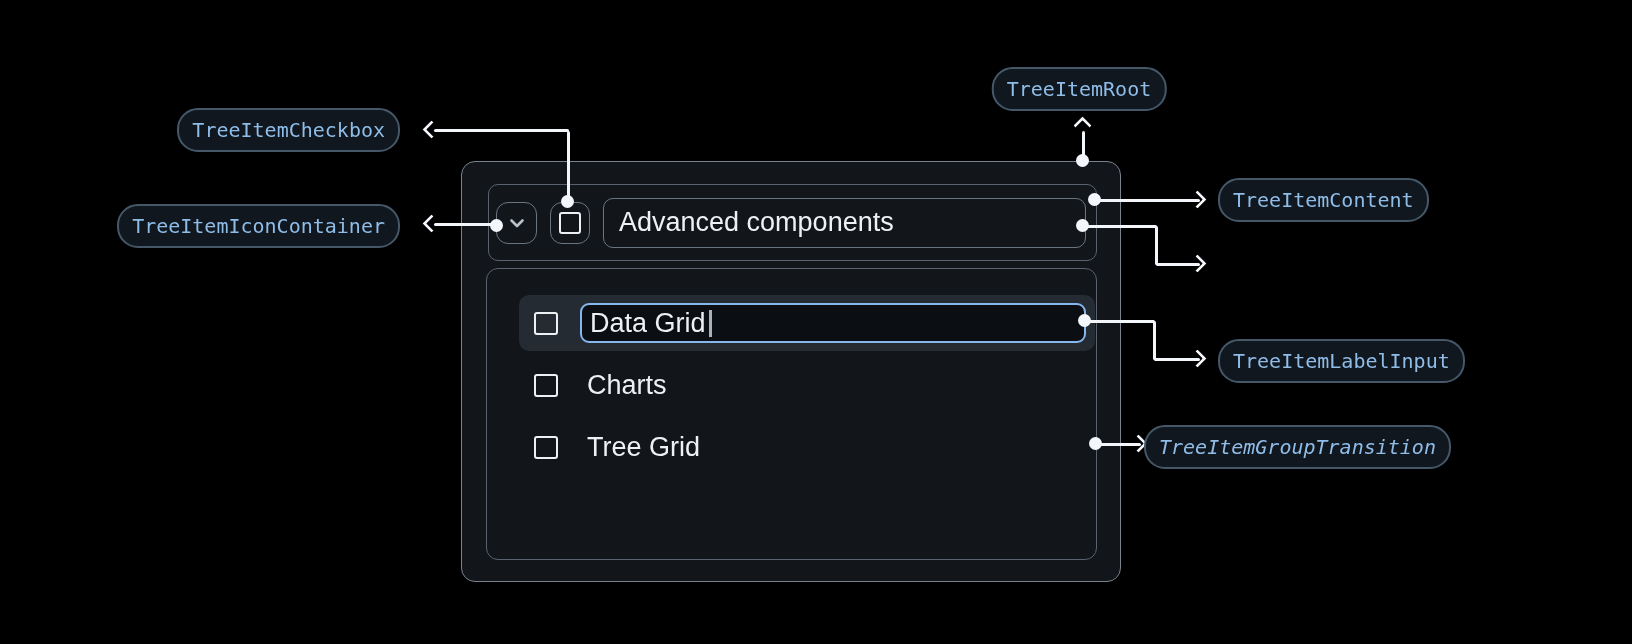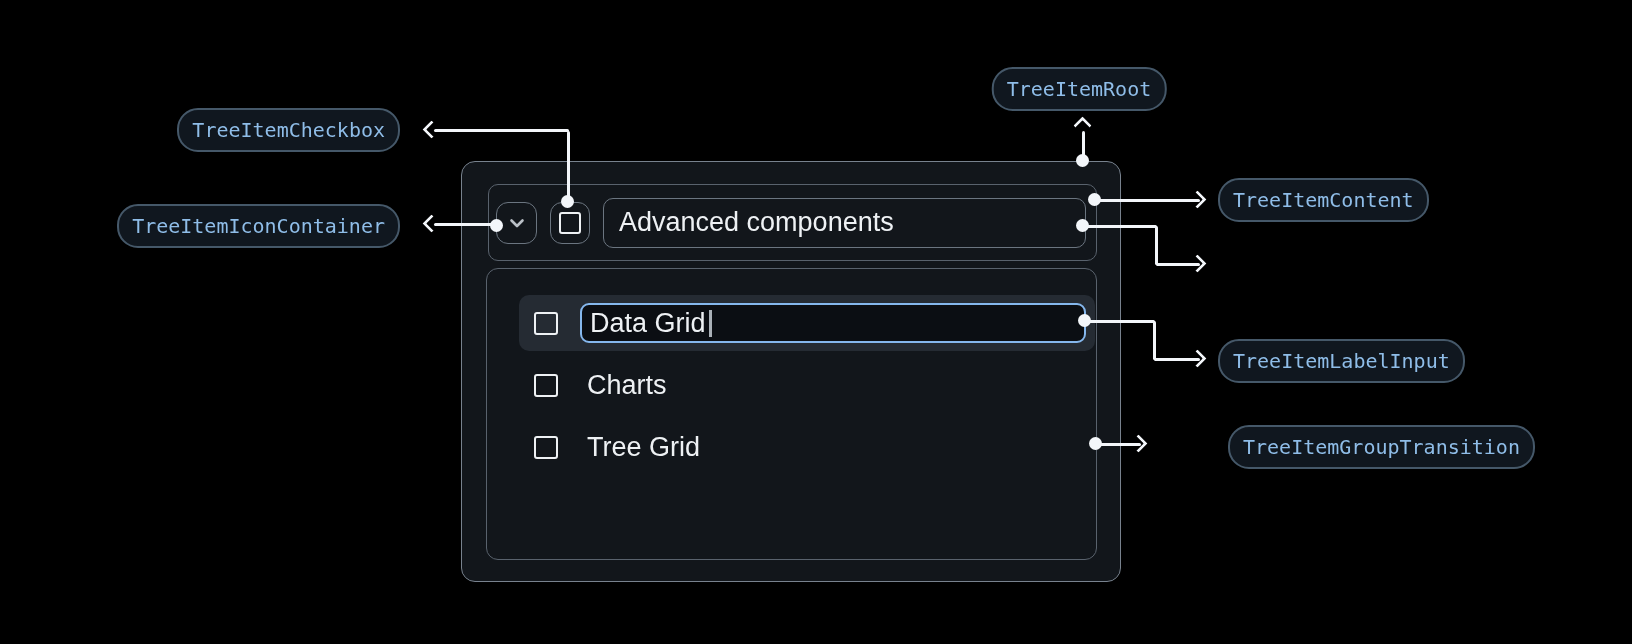--- a/index.html
+++ b/index.html
@@ -156,15 +156,15 @@
 
   <div class="ln" style="left:1096px;top:443px;width:45px;height:2.5px;"></div>
   <div class="ah r" style="left:1132px;top:437px;"></div>
   <div class="dot" style="left:1089px;top:437px;"></div>
 
   <div class="badge" style="left:1079px;top:67px;transform:translateX(-50%);">TreeItemRoot</div>
   <div class="badge" style="right:1232px;top:108px;">TreeItemCheckbox</div>
   <div class="badge" style="right:1232px;top:204px;">TreeItemIconContainer</div>
   <div class="badge" style="left:1218px;top:178px;">TreeItemContent</div>
   <div class="badge" style="left:1218px;top:339px;">TreeItemLabelInput</div>
-  <div class="badge" style="left:1228px;top:425px;">TreeItemGroupTransition</div>
+  <div class="badge" style="left:1144px;top:425px;font-style:italic;">TreeItemGroupTransition</div>
 
 </div>
 
 </body></html>

